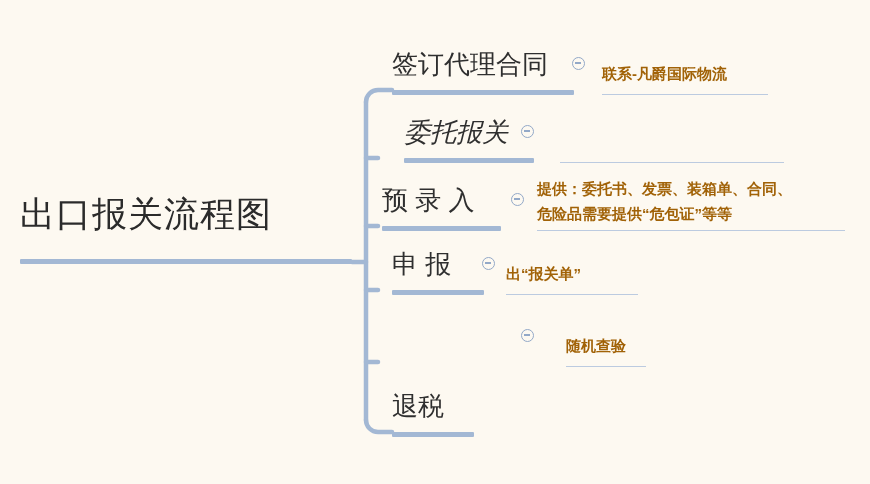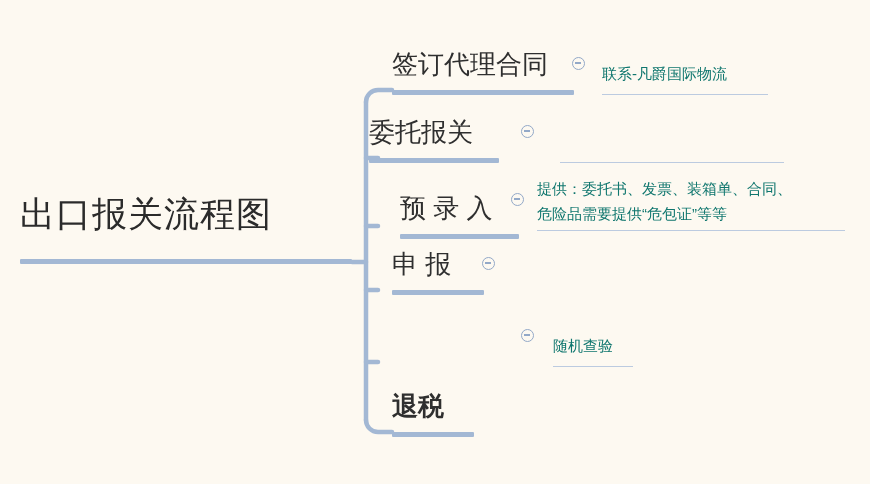--- a/index.html
+++ b/index.html
@@ -102,22 +102,23 @@
   
   .leaf {
     position: absolute;
   }
   .leaf-label {
     position: absolute;
     left: 0;
     top: 0;
     font-size: 15px;
     line-height: 22px;
-    color: #0f766e;
+    color: #a16207;
     white-space: nowrap;
+    font-weight: bold;
   }
   .leaf-label.two-line {
     white-space: normal;
     line-height: 25px;
   }
   .leaf-underline {
     position: absolute;
     left: 0;
     height: 1px;
     background: #BCCBE0;
@@ -157,50 +158,54 @@
   <div class="branch" style="left:392px; top:45px; width:182px; height:50px;">
     <div class="branch-label">签订代理合同</div>
     <div class="branch-underline" style="width:182px; bottom:0;"></div>
   </div>
   <div class="collapse-icon" style="left:572px; top:57px;"></div>
   <div class="leaf" style="left:602px; top:63px; width:166px; height:32px;">
     <div class="leaf-label">联系-凡爵国际物流</div>
     <div class="leaf-underline" style="width:166px; bottom:0;"></div>
   </div>
 
-  <div class="branch" style="left:369px; top:113px; width:130px; height:50px;">
+  <div class="branch" style="left:404px; top:113px; width:130px; height:50px;font-style:italic;">
     <div class="branch-label">委托报关</div>
     <div class="branch-underline" style="width:130px; bottom:0;"></div>
   </div>
   <div class="collapse-icon" style="left:521px; top:125px;"></div>
   <div class="leaf" style="left:560px; top:131px; width:224px; height:32px;">
     <div class="leaf-underline" style="width:224px; bottom:0;"></div>
   </div>
 
-  <div class="branch" style="left:400px; top:181px; width:119px; height:50px;margin-top:8px;">
+  <div class="branch" style="left:382px; top:181px; width:119px; height:50px;">
     <div class="branch-label">预 录 入</div>
     <div class="branch-underline" style="width:119px; bottom:0;"></div>
   </div>
   <div class="collapse-icon" style="left:511px; top:193px;"></div>
   <div class="leaf" style="left:537px; top:176px; width:308px; height:55px;">
     <div class="leaf-label two-line" style="width:308px;">提供：委托书、发票、装箱单、合同、</div>
     <div class="leaf-label two-line" style="top:25px; width:308px;">危险品需要提供“危包证”等等</div>
     <div class="leaf-underline" style="width:308px; bottom:0;"></div>
   </div>
 
   <div class="branch" style="left:392px; top:245px; width:92px; height:50px;text-align:center;">
     <div class="branch-label">申 报</div>
     <div class="branch-underline" style="width:92px; bottom:0;"></div>
   </div>
   <div class="collapse-icon" style="left:482px; top:257px;"></div>
+  <div class="leaf" style="left:506px; top:263px; width:132px; height:32px;">
+    <div class="leaf-label">出“报关单”</div>
+    <div class="leaf-underline" style="width:132px; bottom:0;"></div>
+  </div>
 
   <div class="collapse-icon" style="left:521px; top:329px;"></div>
-  <div class="leaf" style="left:553px; top:335px; width:80px; height:32px;">
+  <div class="leaf" style="left:566px; top:335px; width:80px; height:32px;">
     <div class="leaf-label">随机查验</div>
     <div class="leaf-underline" style="width:80px; bottom:0;"></div>
   </div>
 
-  <div class="branch" style="left:392px; top:387px; width:82px; height:50px;font-weight:bold;">
+  <div class="branch" style="left:392px; top:387px; width:82px; height:50px;">
     <div class="branch-label">退税</div>
     <div class="branch-underline" style="width:82px; bottom:0;"></div>
   </div>
 
 </div>
 
 </body></html>

